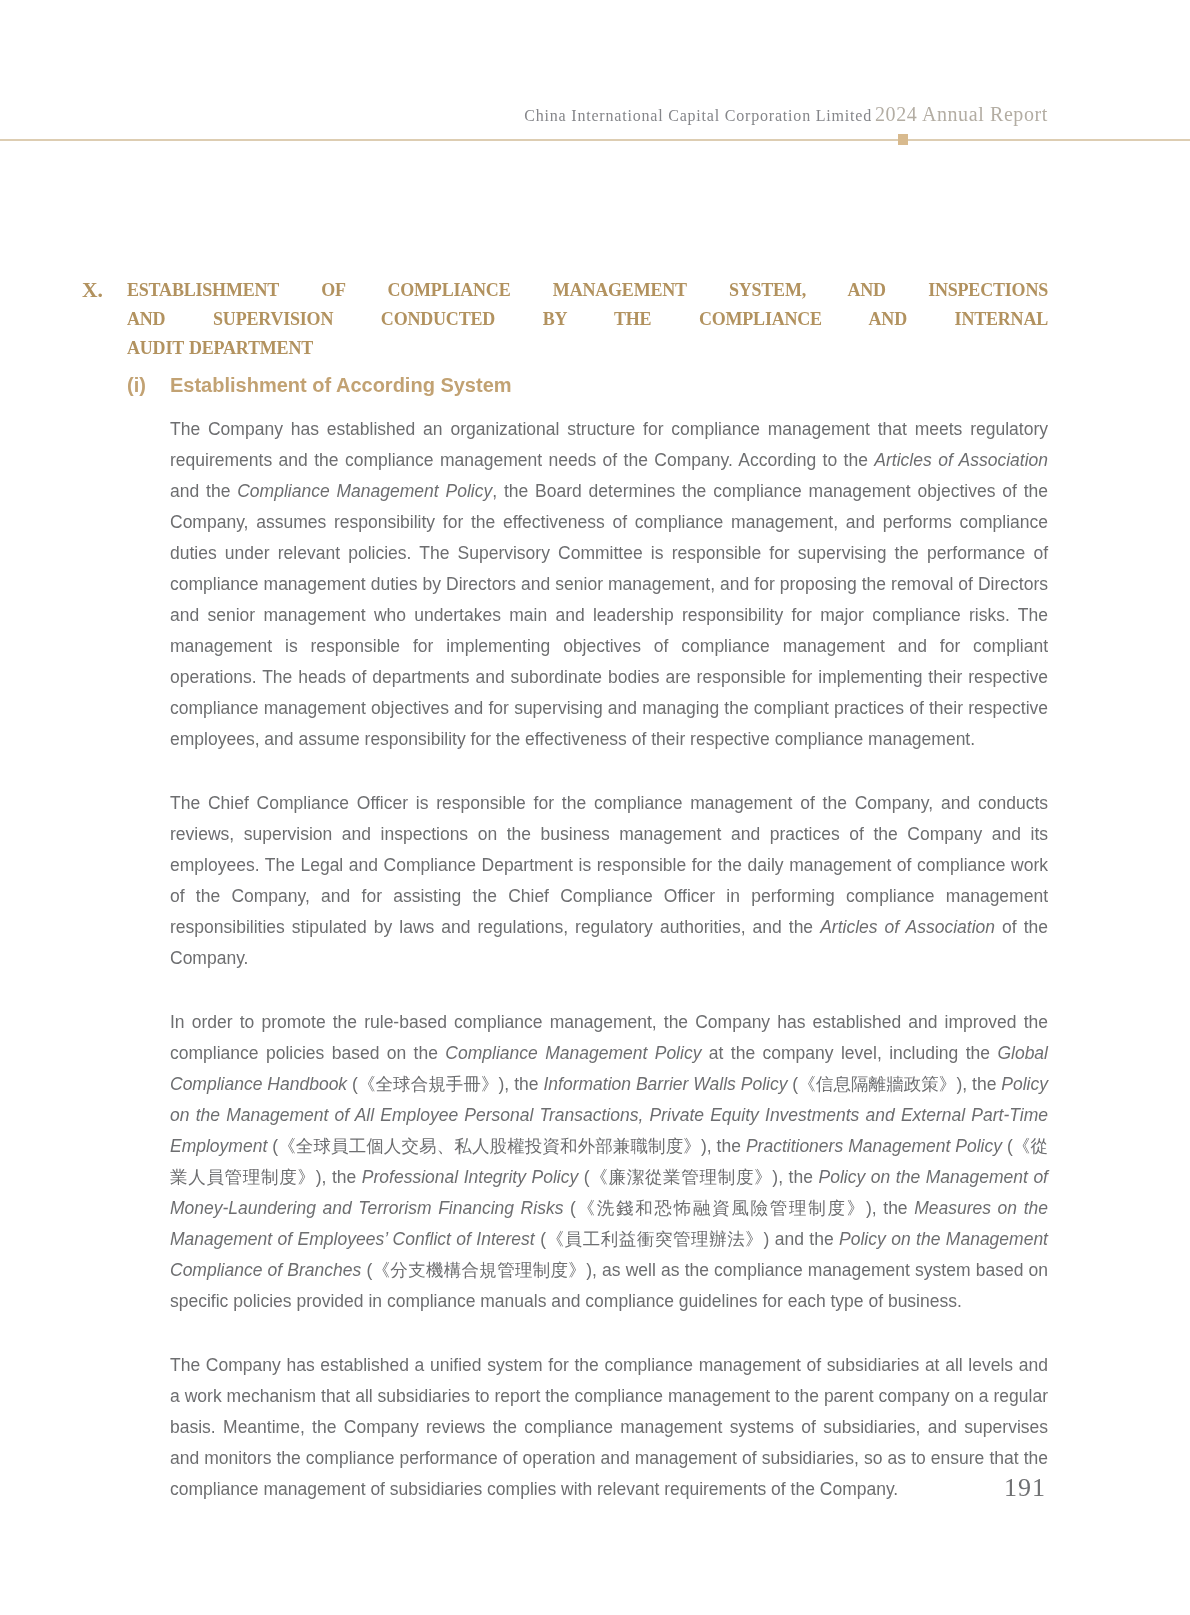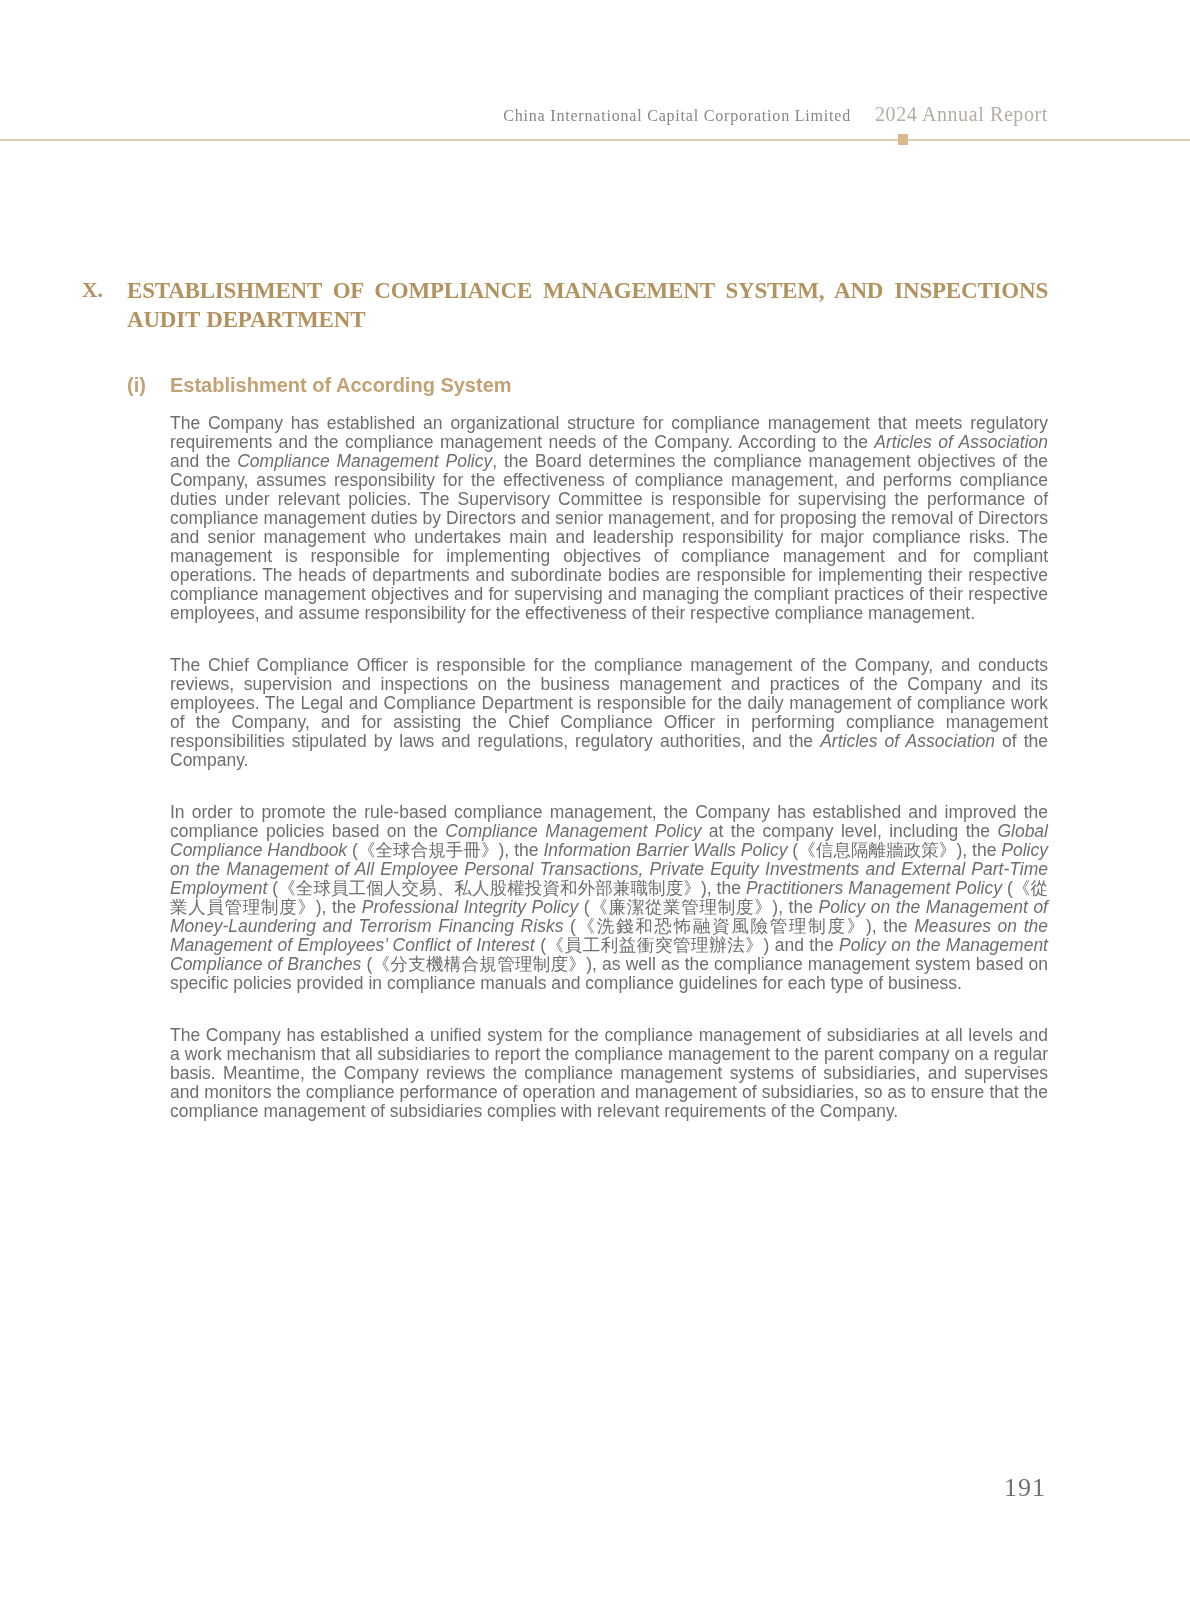--- a/index.html
+++ b/index.html
@@ -8,21 +8,21 @@
     width:1190px; height:1615px;
     background:#ffffff;
     margin:0 auto;
     overflow:hidden;
     font-family:"Liberation Sans", sans-serif;
   }
 
   
   .header {
     position:absolute; top:103px; right:142px;
-    display:flex; align-items:baseline; gap:24px;
+    display:flex; align-items:baseline; gap:3px;
     font-family:"Liberation Serif", serif;
     justify-content:space-between;
   }
   .header-company {
     font-size:16px; color:#85868a; letter-spacing:0.8px;
   }
   .header-report {
     font-size:20px; color:#b3ada3; letter-spacing:0.6px;
   }
   .header-rule {
@@ -40,21 +40,21 @@
     display:flex;
     font-family:"Liberation Serif", serif;
     color:#b2925f; font-weight:bold;
   }
   .section-number {
     width:45px; flex:0 0 45px;
     font-size:21.5px; line-height:29px;
   }
   .section-title { flex:1 1 auto; }
   .section-title-line {
-    font-size:23px; line-height:29px; letter-spacing:-0.2px;
+    font-size:18px; line-height:29px; letter-spacing:-0.2px;
     text-align:justify; text-align-last:justify;
     word-spacing:1px;
   }
   .section-title-line.last { text-align-last:left; }
 
   
   .subsection {
     position:absolute; top:372px; left:127px; width:921px;
     display:flex;
     font-weight:bold; font-size:20px; line-height:26px;
@@ -62,21 +62,21 @@
   }
   .subsection-number { width:43px; flex:0 0 43px; }
   .subsection-title { flex:1 1 auto; }
 
   
   .body-paragraphs {
     position:absolute; top:414px; left:170px; width:878px;
   }
   .body-paragraphs p {
     margin:0 0 33px 0;
-    font-size:17.5px; line-height:19px;
+    font-size:17.5px; line-height:31px;
     color:#6d6e70;
     text-align:justify;
   }
   .body-paragraphs p i { font-style:italic; }
 
   
   .page-number {
     position:absolute; top:1473px; right:144px;
     font-family:"Liberation Serif", serif;
     font-size:26px; color:#6f7072; letter-spacing:1px;
@@ -91,20 +91,21 @@
     <span class="header-company">China International Capital Corporation Limited</span>
     <span class="header-report">2024 Annual Report</span>
   </div>
   <div class="header-rule"></div>
   <div class="header-square"></div>
 
   <div class="section">
     <div class="section-number">X.</div>
     <div class="section-title">
         <div class="section-title-line">ESTABLISHMENT OF COMPLIANCE MANAGEMENT SYSTEM, AND INSPECTIONS</div>
+        <div class="section-title-line">AND SUPERVISION CONDUCTED BY THE COMPLIANCE AND INTERNAL</div>
         <div class="section-title-line last">AUDIT DEPARTMENT</div>
       </div>
   </div>
 
   <div class="subsection">
     <div class="subsection-number">(i)</div>
     <div class="subsection-title">Establishment of According System</div>
   </div>
 
   <div class="body-paragraphs">

